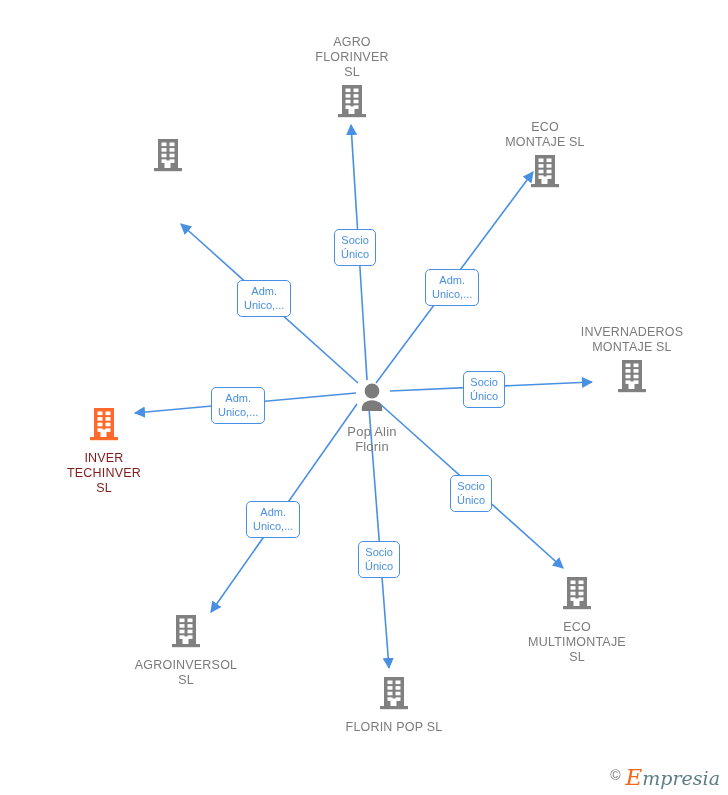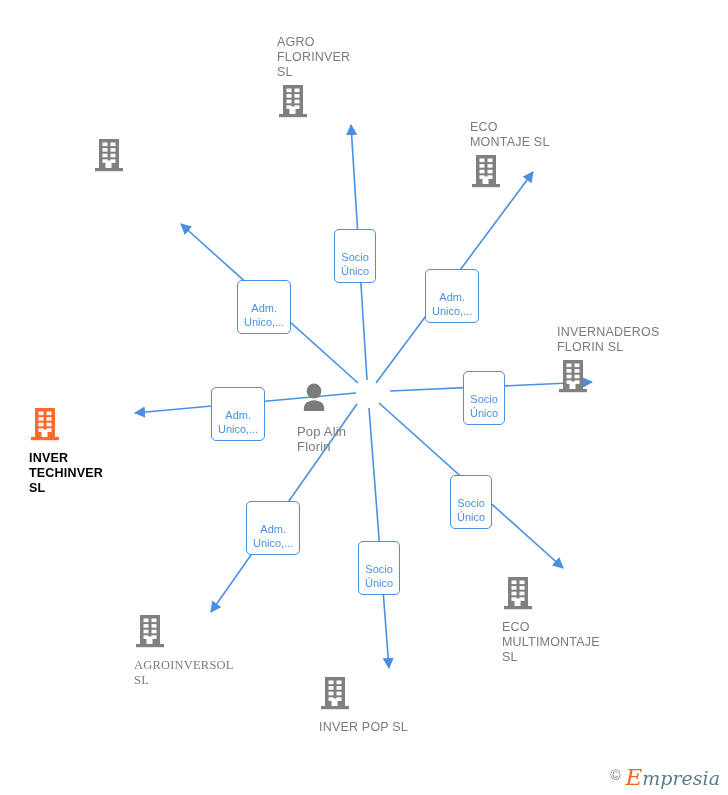--- a/index.html
+++ b/index.html
@@ -26,33 +26,34 @@
     top: 0;
     width: 728px;
     height: 795px;
     pointer-events: none;
   }
   
   .node {
     position: absolute;
     width: 150px;
     margin-left: -75px;
+    text-align: center;
     color: #7b7b7b;
     font-size: 12.5px;
     line-height: 15px;
     letter-spacing: 0.2px;
   }
   .node .node-label {
     display: block;
     white-space: pre-line;
     color: #7b7b7b;
   }
   .node.highlight .node-label {
-    color: #000000;
-    font-weight: bold;
+    color: #7f1d1d;
+    font-weight: normal;
   }
   .node .icon-wrap {
     display: block;
     line-height: 0;
   }
   .node.label-top .node-label { margin-bottom: 3px; }
   .node.label-bottom .node-label { margin-top: 9px; }
 
   
   .node.person {
@@ -64,21 +65,21 @@
   .edge-label {
     position: absolute;
     box-sizing: border-box;
     border: 1px solid #4a90e2;
     border-radius: 5px;
     background: #ffffff;
     color: #4a90e2;
     font-size: 11px;
     line-height: 14px;
     text-align: center;
-    padding: 20px 6px 4px 6px;
+    padding: 3px 6px 4px 6px;
     white-space: pre-line;
   }
   
   #watermark {
     position: absolute;
     right: 8px;
     bottom: 6px;
     display: flex;
     align-items: center;
     gap: 5px;
@@ -190,21 +191,21 @@
             <rect x="17.5" y="11.1" width="5" height="3.6" fill="#ffffff"></rect>
             <rect x="9.5" y="16.7" width="5" height="3.6" fill="#ffffff"></rect>
             <rect x="17.5" y="16.7" width="5" height="3.6" fill="#ffffff"></rect>
             <rect x="9.5" y="22.299999999999997" width="5" height="3.6" fill="#ffffff"></rect>
             <rect x="17.5" y="22.299999999999997" width="5" height="3.6" fill="#ffffff"></rect>
             <rect x="12.5" y="23.5" width="6" height="7.5" fill="#ffffff"></rect>
           </svg></span>
       </div>
       <div class="node label-top" style="left: 632px; top: 325px;">
         <span class="node-label">INVERNADEROS
-FLORIN  SL</span>
+MONTAJE  SL</span>
         <span class="icon-wrap"><svg width="32" height="36" viewBox="0 0 32 36" aria-hidden="true">
             <path d="M6 2h20v29H6z" fill="#808080"></path>
             <rect x="2" y="31" width="28" height="3.2" fill="#808080"></rect>
             <rect x="9.5" y="5.5" width="5" height="3.6" fill="#ffffff"></rect>
             <rect x="17.5" y="5.5" width="5" height="3.6" fill="#ffffff"></rect>
             <rect x="9.5" y="11.1" width="5" height="3.6" fill="#ffffff"></rect>
             <rect x="17.5" y="11.1" width="5" height="3.6" fill="#ffffff"></rect>
             <rect x="9.5" y="16.7" width="5" height="3.6" fill="#ffffff"></rect>
             <rect x="17.5" y="16.7" width="5" height="3.6" fill="#ffffff"></rect>
             <rect x="9.5" y="22.299999999999997" width="5" height="3.6" fill="#ffffff"></rect>
@@ -223,21 +224,21 @@
             <rect x="9.5" y="16.7" width="5" height="3.6" fill="#ffffff"></rect>
             <rect x="17.5" y="16.7" width="5" height="3.6" fill="#ffffff"></rect>
             <rect x="9.5" y="22.299999999999997" width="5" height="3.6" fill="#ffffff"></rect>
             <rect x="17.5" y="22.299999999999997" width="5" height="3.6" fill="#ffffff"></rect>
             <rect x="12.5" y="23.5" width="6" height="7.5" fill="#ffffff"></rect>
           </svg></span>
         <span class="node-label">INVER
 TECHINVER
 SL</span>
       </div>
-      <div class="node label-bottom" style="left: 209px; top: 613px; font-family: Liberation Serif, serif;">
+      <div class="node label-bottom" style="left: 186px; top: 613px;">
         <span class="icon-wrap"><svg width="32" height="36" viewBox="0 0 32 36" aria-hidden="true">
             <path d="M6 2h20v29H6z" fill="#808080"></path>
             <rect x="2" y="31" width="28" height="3.2" fill="#808080"></rect>
             <rect x="9.5" y="5.5" width="5" height="3.6" fill="#ffffff"></rect>
             <rect x="17.5" y="5.5" width="5" height="3.6" fill="#ffffff"></rect>
             <rect x="9.5" y="11.1" width="5" height="3.6" fill="#ffffff"></rect>
             <rect x="17.5" y="11.1" width="5" height="3.6" fill="#ffffff"></rect>
             <rect x="9.5" y="16.7" width="5" height="3.6" fill="#ffffff"></rect>
             <rect x="17.5" y="16.7" width="5" height="3.6" fill="#ffffff"></rect>
             <rect x="9.5" y="22.299999999999997" width="5" height="3.6" fill="#ffffff"></rect>
@@ -254,21 +255,21 @@
             <rect x="9.5" y="5.5" width="5" height="3.6" fill="#ffffff"></rect>
             <rect x="17.5" y="5.5" width="5" height="3.6" fill="#ffffff"></rect>
             <rect x="9.5" y="11.1" width="5" height="3.6" fill="#ffffff"></rect>
             <rect x="17.5" y="11.1" width="5" height="3.6" fill="#ffffff"></rect>
             <rect x="9.5" y="16.7" width="5" height="3.6" fill="#ffffff"></rect>
             <rect x="17.5" y="16.7" width="5" height="3.6" fill="#ffffff"></rect>
             <rect x="9.5" y="22.299999999999997" width="5" height="3.6" fill="#ffffff"></rect>
             <rect x="17.5" y="22.299999999999997" width="5" height="3.6" fill="#ffffff"></rect>
             <rect x="12.5" y="23.5" width="6" height="7.5" fill="#ffffff"></rect>
           </svg></span>
-        <span class="node-label">INVER POP  SL</span>
+        <span class="node-label">FLORIN POP  SL</span>
       </div>
       <div class="node label-bottom" style="left: 577px; top: 575px;">
         <span class="icon-wrap"><svg width="32" height="36" viewBox="0 0 32 36" aria-hidden="true">
             <path d="M6 2h20v29H6z" fill="#808080"></path>
             <rect x="2" y="31" width="28" height="3.2" fill="#808080"></rect>
             <rect x="9.5" y="5.5" width="5" height="3.6" fill="#ffffff"></rect>
             <rect x="17.5" y="5.5" width="5" height="3.6" fill="#ffffff"></rect>
             <rect x="9.5" y="11.1" width="5" height="3.6" fill="#ffffff"></rect>
             <rect x="17.5" y="11.1" width="5" height="3.6" fill="#ffffff"></rect>
             <rect x="9.5" y="16.7" width="5" height="3.6" fill="#ffffff"></rect>

